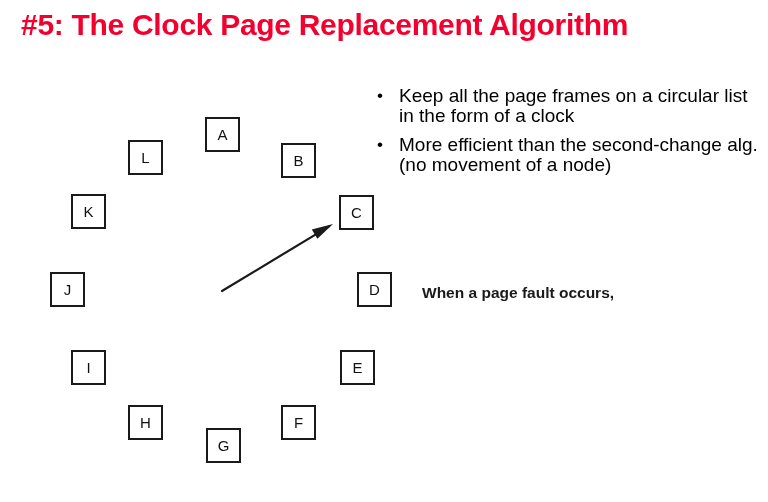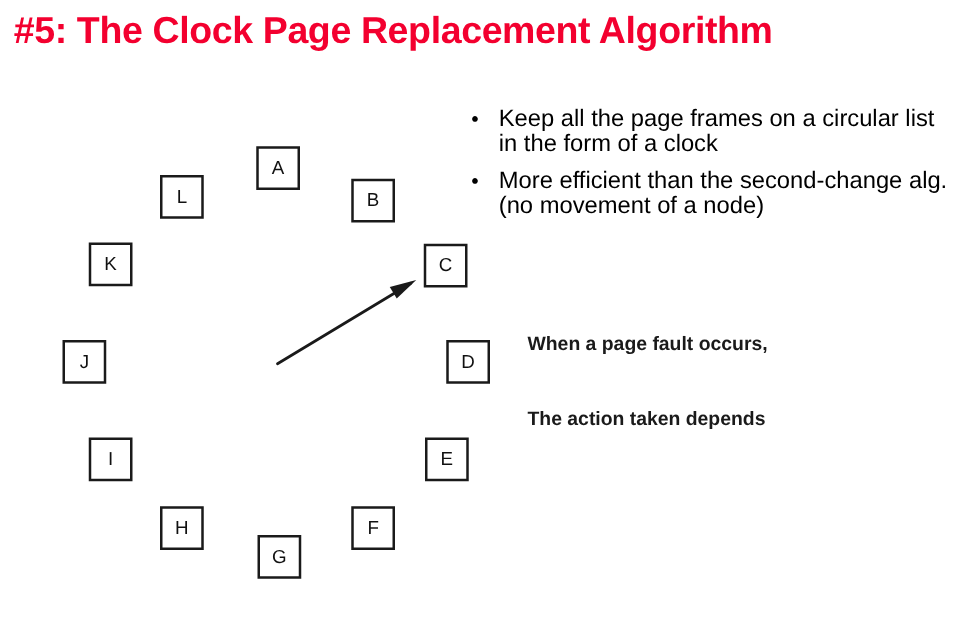--- a/index.html
+++ b/index.html
@@ -12,21 +12,21 @@
     height: 502px;
     position: relative;
     overflow: hidden;
     font-family: "Liberation Sans", sans-serif;
     color: #000000;
   }
 
   
   #slide-title {
     position: absolute;
-    left: 11px;
+    left: 21px;
     top: 6px;
     width: 746px;
     font-size: 30px;
     font-weight: bold;
     letter-spacing: -0.3px;
     line-height: 38px;
     white-space: nowrap;
     color: #f3002f;
     font-family: "Liberation Sans", sans-serif;
   }
@@ -95,21 +95,21 @@
     left: 422px;
     top: 226px;
     width: 330px;
     font-size: 15.5px;
     line-height: 20px;
     font-weight: 600;
     color: #1a1a1a;
     white-space: pre;
     font-family: "Liberation Sans", sans-serif;
   }
-  .caption-line { display: block; }
+  .caption-line { display: block; margin-top: 17px; }
 </style>
 </head>
 <body style="background: rgb(255, 255, 255);">
 
 <div id="slide-title" style="color: rgb(243, 0, 47);">#5: The Clock Page Replacement Algorithm</div>
 
 <div id="bullet-list">
   <div class="bullet-row">
     <span class="bullet-dot">•</span>
     <span class="bullet-text">Keep all the page frames on a circular list in the form of a clock</span>
@@ -135,17 +135,16 @@
   <div class="page-frame" style="left: 128px; top: 140px;">L</div>
 
   <svg id="clock-hand" viewBox="0 0 420 502">
     <line id="hand-line" x1="222" y1="291" x2="328.7193558502599" y2="226.5838122345278" stroke="#1a1a1a" stroke-width="2.2" stroke-linecap="round"></line>
     <polygon id="hand-head" points="333,224 317.3984018268571,238.79020400277776 311.8121997758079,229.53545135103963" fill="#1a1a1a"></polygon>
   </svg>
 </div>
 
 <div id="fault-caption">
   <span class="caption-line">When a page fault occurs,</span>
-  <span class="caption-line">The action taken depends</span>
   
   
   
 </div>
 
 </body></html>

